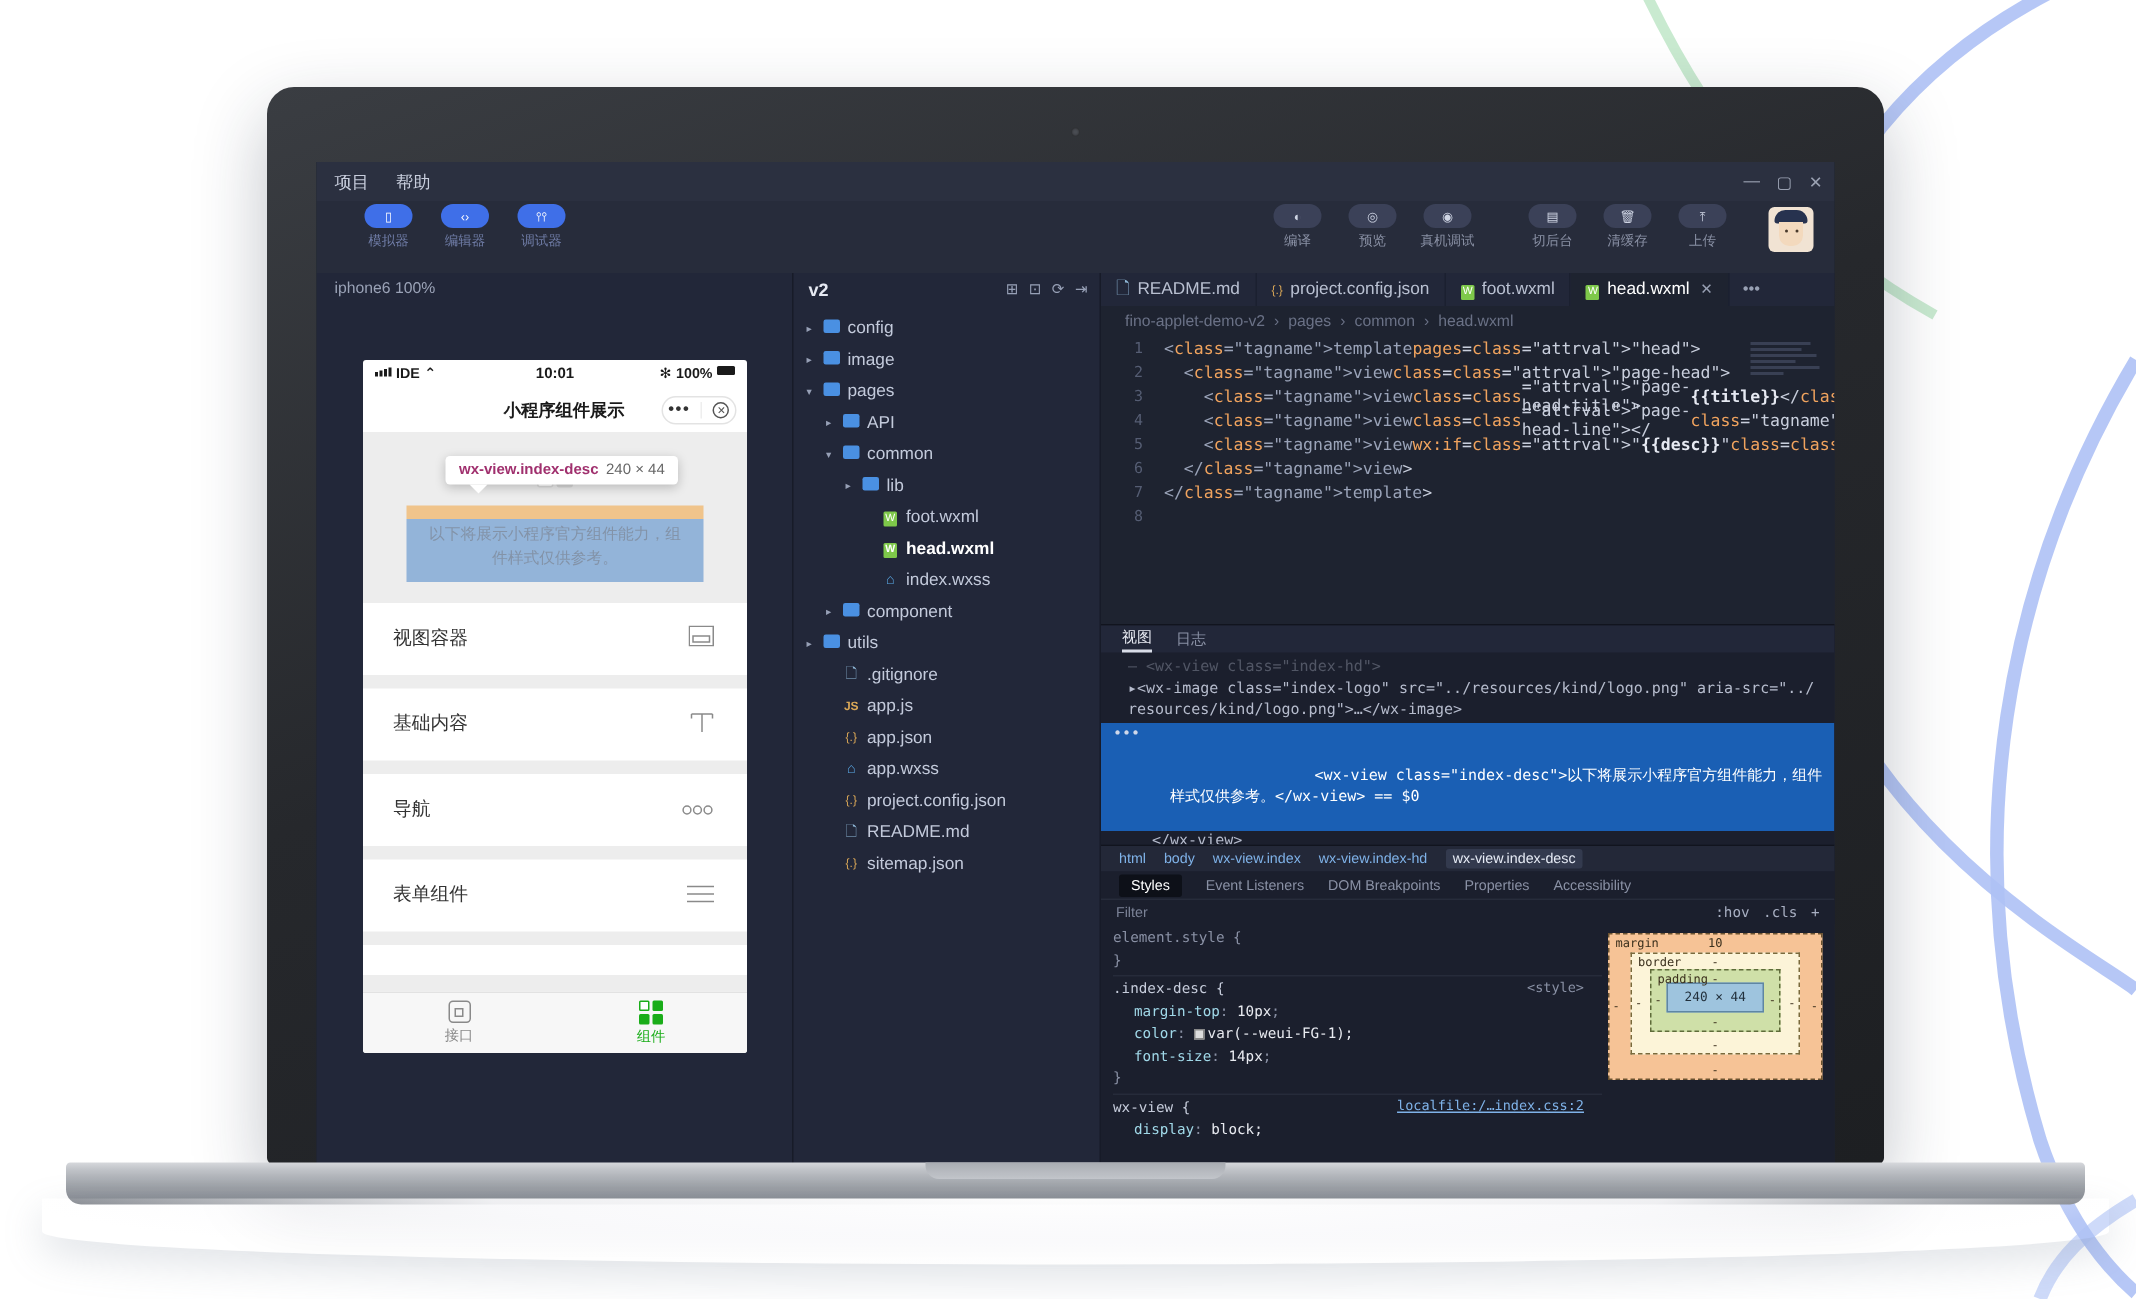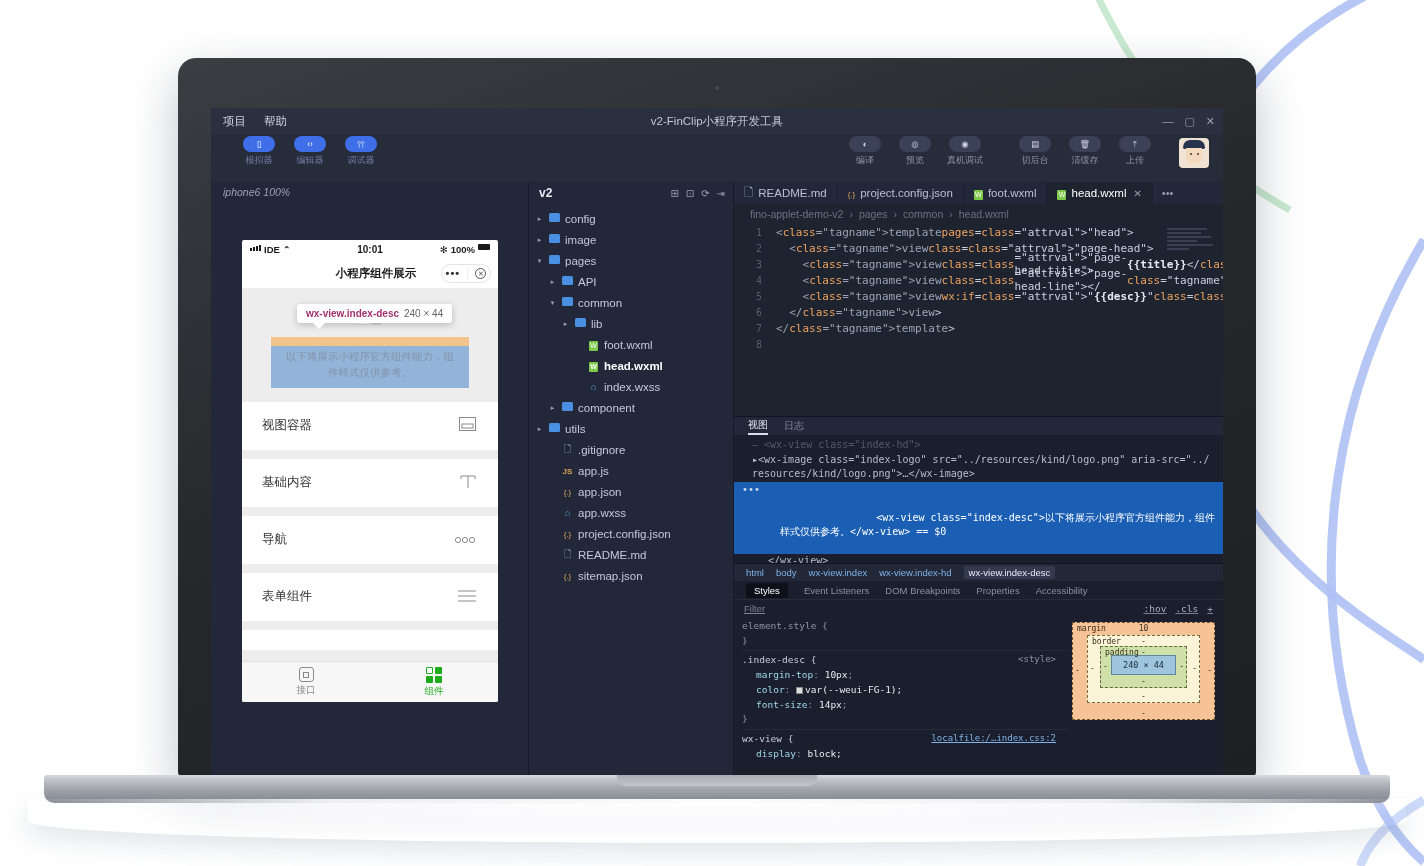--- a/index.html
+++ b/index.html
@@ -77,21 +77,21 @@
   .avatar .face { position:absolute; left:7px; top:10px; width:16px; height:16px;
                   background:#f3d9bd; border-radius:0 0 7px 7px; }
   .avatar .eye { position:absolute; top:15px; width:2px; height:2px; background:#4a3a2c; border-radius:50%; }
 
   
   .panes { flex: 1; display: flex; min-height: 0; }
 
   
   .sim { width: 318px; flex: 0 0 318px; background:#222739; border-right:1px solid #171b28;
          position: relative; }
-  .sim-head { height: 20px; font-size: 10.5px; color:#9aa2b6; padding: 4px 0 0 12px; font-style: italic; }
+  .sim-head { height: 20px; font-size: 10.5px; color:#9aa2b6; padding: 4px 0 0 12px; }
   .phone { position:absolute; left:31px; top:58px; width:256px; height:462px;
            background:#ffffff; border-radius:2px; overflow:hidden; display:flex; flex-direction:column; }
   .statusbar { height: 18px; display:flex; align-items:center; padding: 0 8px;
                font-size: 9.5px; color:#1a1a1a; font-weight:bold; }
   .sb-left,.sb-right { display:flex; align-items:flex-start; gap:3px; width: 72px; }
   .sb-right { justify-content:flex-end; }
   .sb-center { flex:1; text-align:center; font-size:10px; }
   .bars { display:inline-flex; align-items:flex-end; gap:1px; height:7px; }
   .bars i { width:2px; background:#1a1a1a; display:block; }
   .navbar { height: 30px; display:flex; align-items:center; justify-content:center;
@@ -182,21 +182,21 @@
   .attrname { color:#f0a35e; }
   .punc { color:#9aa3b8; }
 
   .crumbs { height:18px; display:flex; align-items:center; gap:12px; padding-left:12px;
             font-size:9.5px; color:#7fb2e8; background:#232838; border-top:1px solid #11141e; }
   .crumbs .c.active { background:#333a4e; color:#e6ebf5; padding: 1px 5px; border-radius:2px; }
   .stabs { height:18px; display:flex; align-items:center; gap:16px; padding-left:12px;
            font-size:9.5px; color:#8a91a5; background:#1b1f2d; }
   .stab.active { background:#0d1018; color:#fff; padding: 2px 8px; border-radius:2px; }
   .filterrow { height:17px; display:flex; align-items:center; background:#1b1f2d;
-               border-top:1px solid #272c3b; font-size:9.5px; color:#7b8296; padding-left:10px;text-decoration:underline; }
+               border-top:1px solid #272c3b; font-size:9.5px; color:#7b8296; padding-left:10px; }
   .filterrow .spacer { flex:1; }
   .filterrow .btns { display:flex; gap:9px; padding-right:10px; color:#a8afc2;
                      font-family:"DejaVu Sans Mono",monospace; }
   .stylewrap { flex:1; display:flex; min-height:0; }
   .rules { flex:1; overflow:hidden; font-family:"DejaVu Sans Mono","Liberation Mono",monospace;
            font-size:9.5px; line-height:1.55; color:#c6ccdb; padding: 3px 0 0 8px; }
   .rule { border-bottom:1px solid #262b3a; padding-bottom:2px; margin-bottom:2px; position:relative; }
   .rule .src { position:absolute; right:12px; top:0; color:#7fb2e8; font-size:9px; text-decoration:underline; }
   .rule .src.plain { color:#8a91a5; text-decoration:none; }
   .prop { color:#a0d8e8; padding-left:14px; }
@@ -237,21 +237,20 @@
   <div class="camera"></div>
 
   <div class="screen">
     <div class="ide">
 
       <div class="titlebar">
         <div class="menu">
           <span>项目</span>
           <span>帮助</span>
         </div>
-        <div class="wintitle">v2-FinClip小程序开发工具</div>
         <div class="wctrls">
           <span>—</span>
           <span>▢</span>
           <span>✕</span>
         </div>
       </div>
 
       <div class="toolbar">
         <div class="tbgroup left">
           <div class="tbitem">

